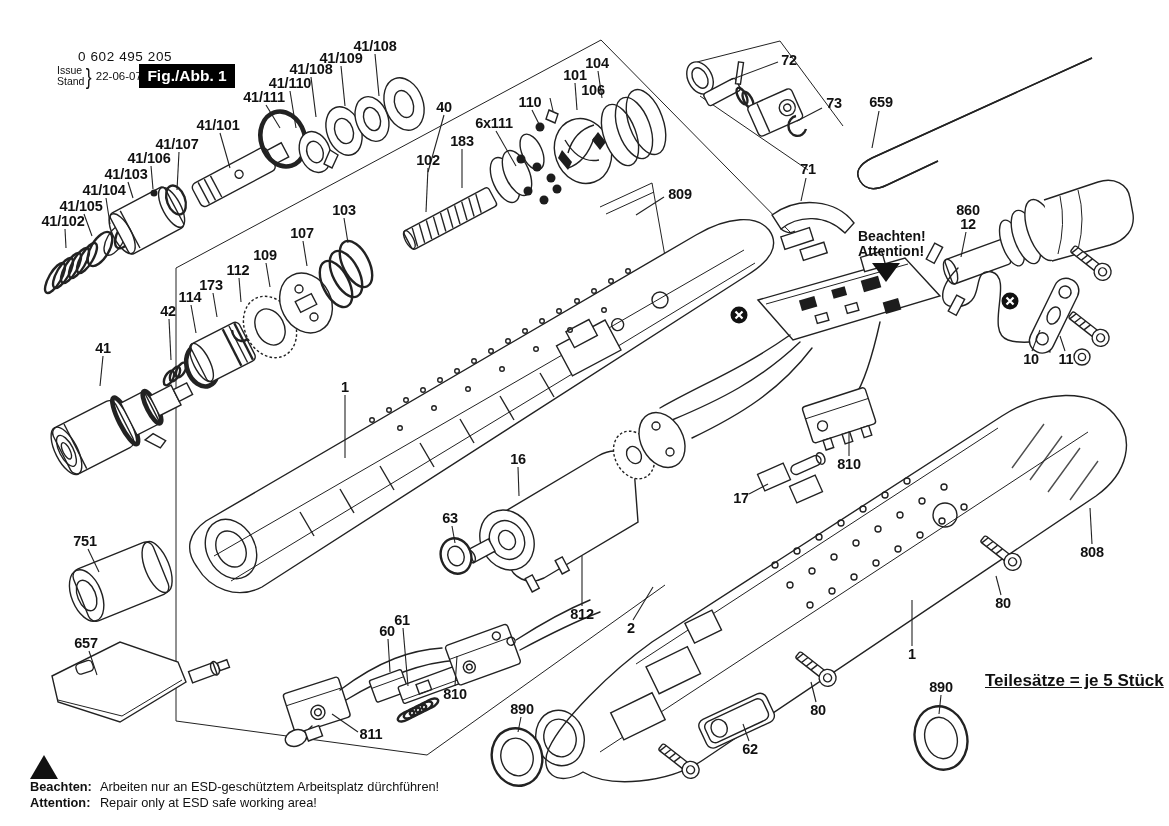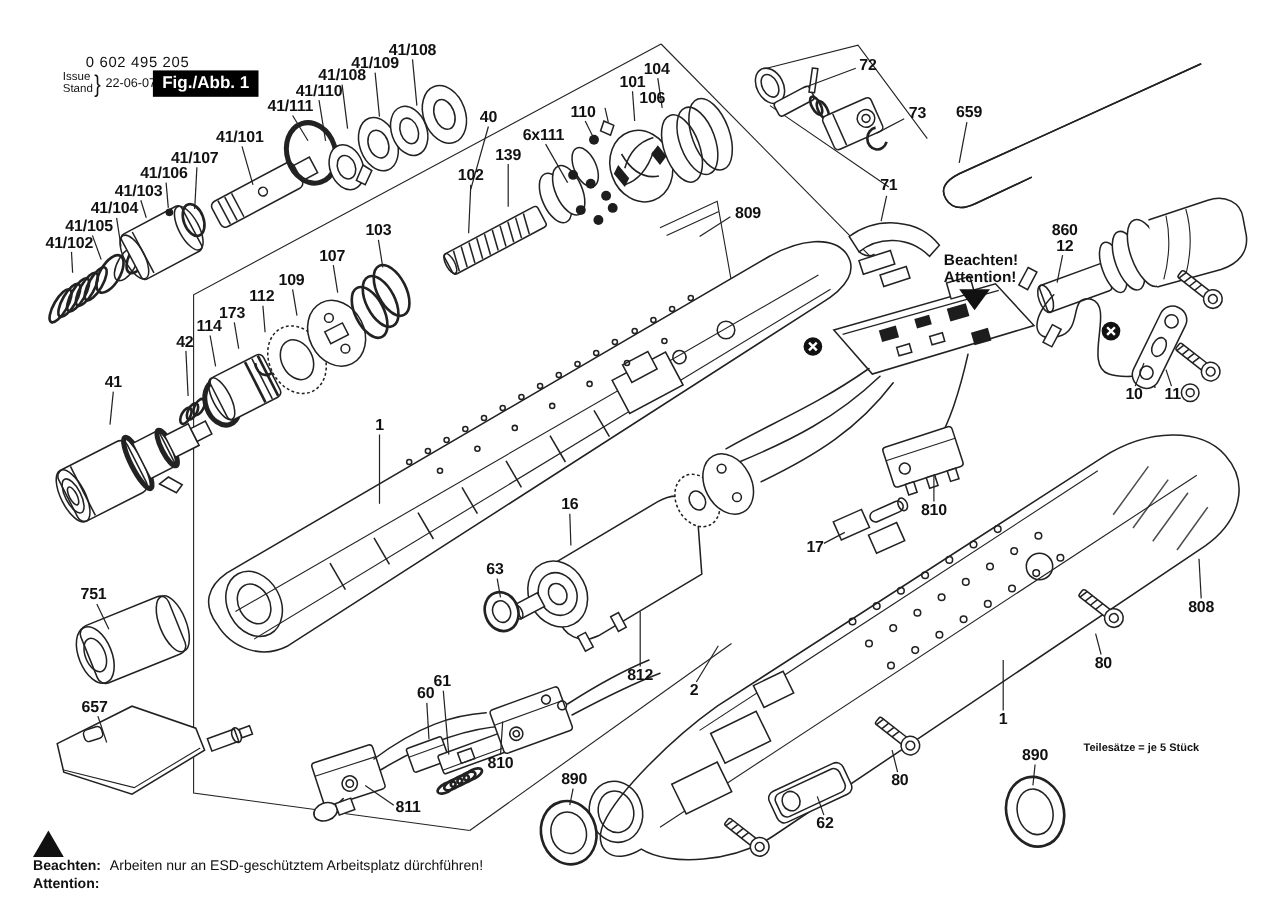--- a/index.html
+++ b/index.html
@@ -25,21 +25,21 @@
           display:flex;align-items:center;justify-content:center;font-weight:bold;font-size:15.5px;}
   .att-callout{position:absolute;left:858px;top:229px;font-weight:bold;font-size:14px;line-height:15px;}
   .att-tri{width:0;height:0;border-left:14px solid transparent;border-right:14px solid transparent;
            border-top:19px solid #111;margin:4px 0 0 14px;}
   .warn{position:absolute;left:30px;top:752px;display:flex;align-items:flex-start;flex-direction:column;}
   .warn-tri{width:0;height:0;border-left:14px solid transparent;border-right:14px solid transparent;
             border-bottom:24px solid #111;margin:3px 14px 0 0;}
   .warn-grid{display:grid;grid-template-columns:auto auto;column-gap:8px;font-size:12.8px;line-height:16px;}
   .warn-grid b{font-weight:bold;}
   .legend{position:absolute;left:985px;top:674px;font-weight:bold;font-size:12.6px;line-height:13.1px;}
-  .legend-title{font-size:10px;margin-bottom:4px;}
+  .legend-title{font-size:17px;margin-bottom:4px;text-decoration:underline;}
   .legend-item{padding-left:12px;}
   .mods{position:absolute;left:789px;top:731px;font-size:11.2px;line-height:11.6px;color:#222;}
 </style>
 </head>
 <body>
 
 <div class="stage">
 
   <svg id="art" width="1169" height="826" viewBox="0 0 1169 826">
     <g class="ln">
@@ -562,21 +562,21 @@
       <div class="plabel" style="left: 264px; top: 97px;">41/111</div>
       <div class="plabel" style="left: 218px; top: 125px;">41/101</div>
       <div class="plabel" style="left: 177px; top: 144px;">41/107</div>
       <div class="plabel" style="left: 149px; top: 158px;">41/106</div>
       <div class="plabel" style="left: 126px; top: 174px;">41/103</div>
       <div class="plabel" style="left: 104px; top: 190px;">41/104</div>
       <div class="plabel" style="left: 81px; top: 206px;">41/105</div>
       <div class="plabel" style="left: 63px; top: 221px;">41/102</div>
       <div class="plabel" style="left: 444px; top: 107px;">40</div>
       <div class="plabel" style="left: 428px; top: 160px;">102</div>
-      <div class="plabel" style="left: 462px; top: 141px;">139</div>
+      <div class="plabel" style="left: 462px; top: 141px;">183</div>
       <div class="plabel" style="left: 494px; top: 123px;">6x111</div>
       <div class="plabel" style="left: 530px; top: 102px;">110</div>
       <div class="plabel" style="left: 549px; top: 90px; margin-left: 44px;">106</div>
       <div class="plabel" style="left: 575px; top: 75px;">101</div>
       <div class="plabel" style="left: 597px; top: 63px;">104</div>
       <div class="plabel" style="left: 789px; top: 60px;">72</div>
       <div class="plabel" style="left: 834px; top: 103px;">73</div>
       <div class="plabel" style="left: 881px; top: 102px;">659</div>
       <div class="plabel" style="left: 808px; top: 169px;">71</div>
       <div class="plabel" style="left: 680px; top: 194px;">809</div>
@@ -632,20 +632,21 @@
     <div>Attention!</div>
     <div class="att-tri"></div>
   </div>
 
   <div class="warn">
     <div class="warn-tri"></div>
     <div class="warn-grid">
       <b>Beachten:</b>
       <span>Arbeiten nur an ESD-geschütztem Arbeitsplatz dürchführen!</span>
       <b>Attention:</b>
+      <span>Repair only at ESD safe working area!</span>
     </div>
   </div>
 
   <div class="legend">
     <div class="legend-title">Teilesätze = je 5 Stück</div>
   </div>
 
 
 </div>
 

